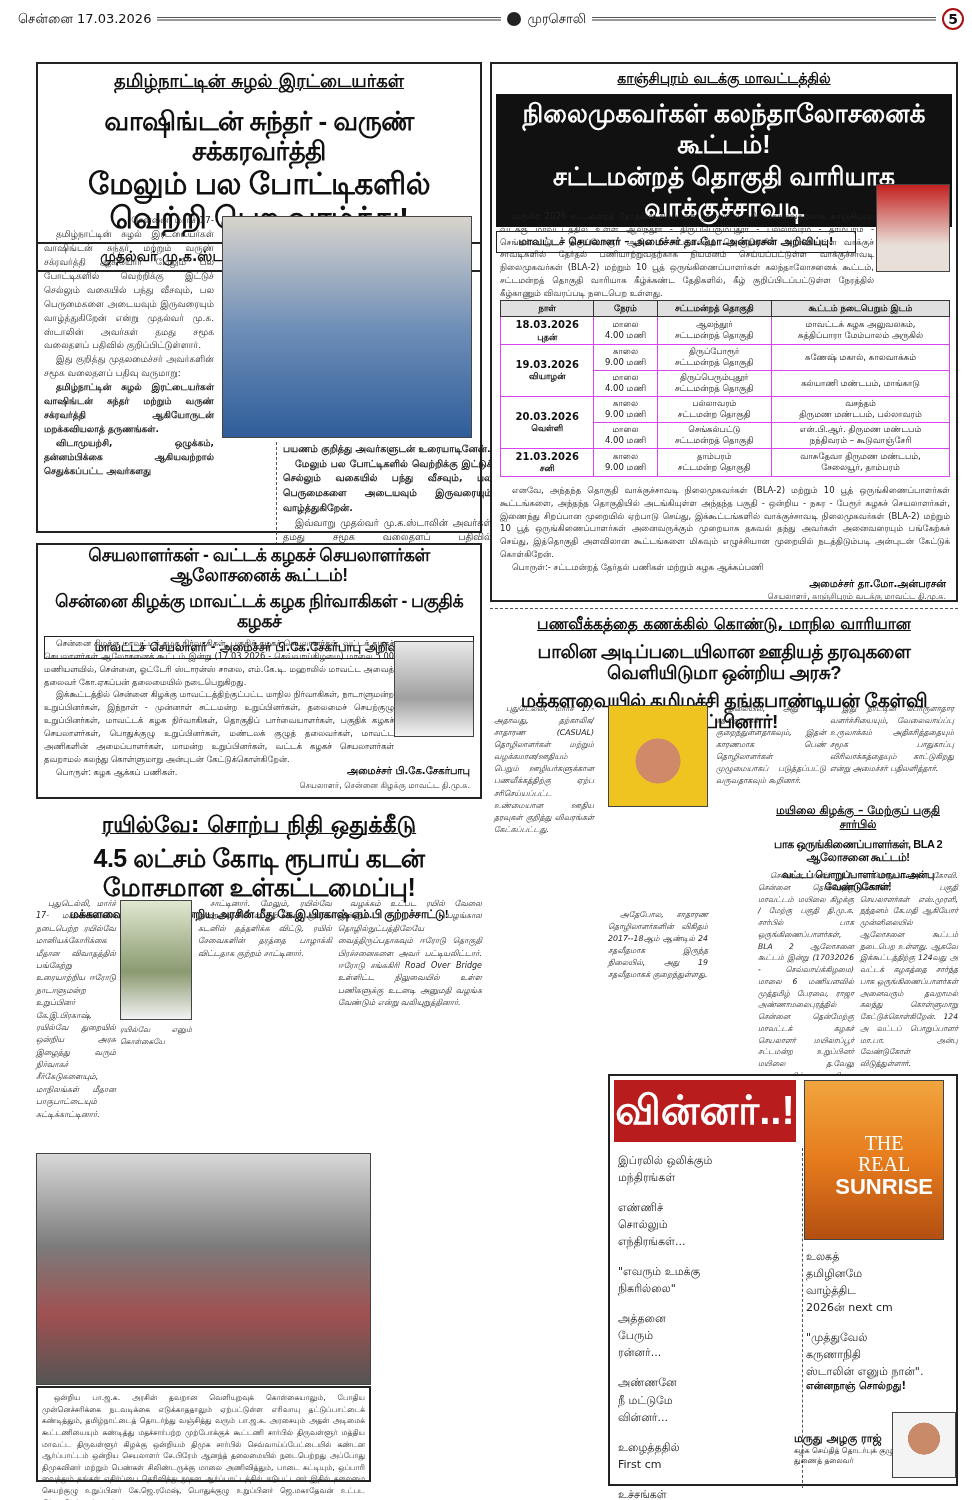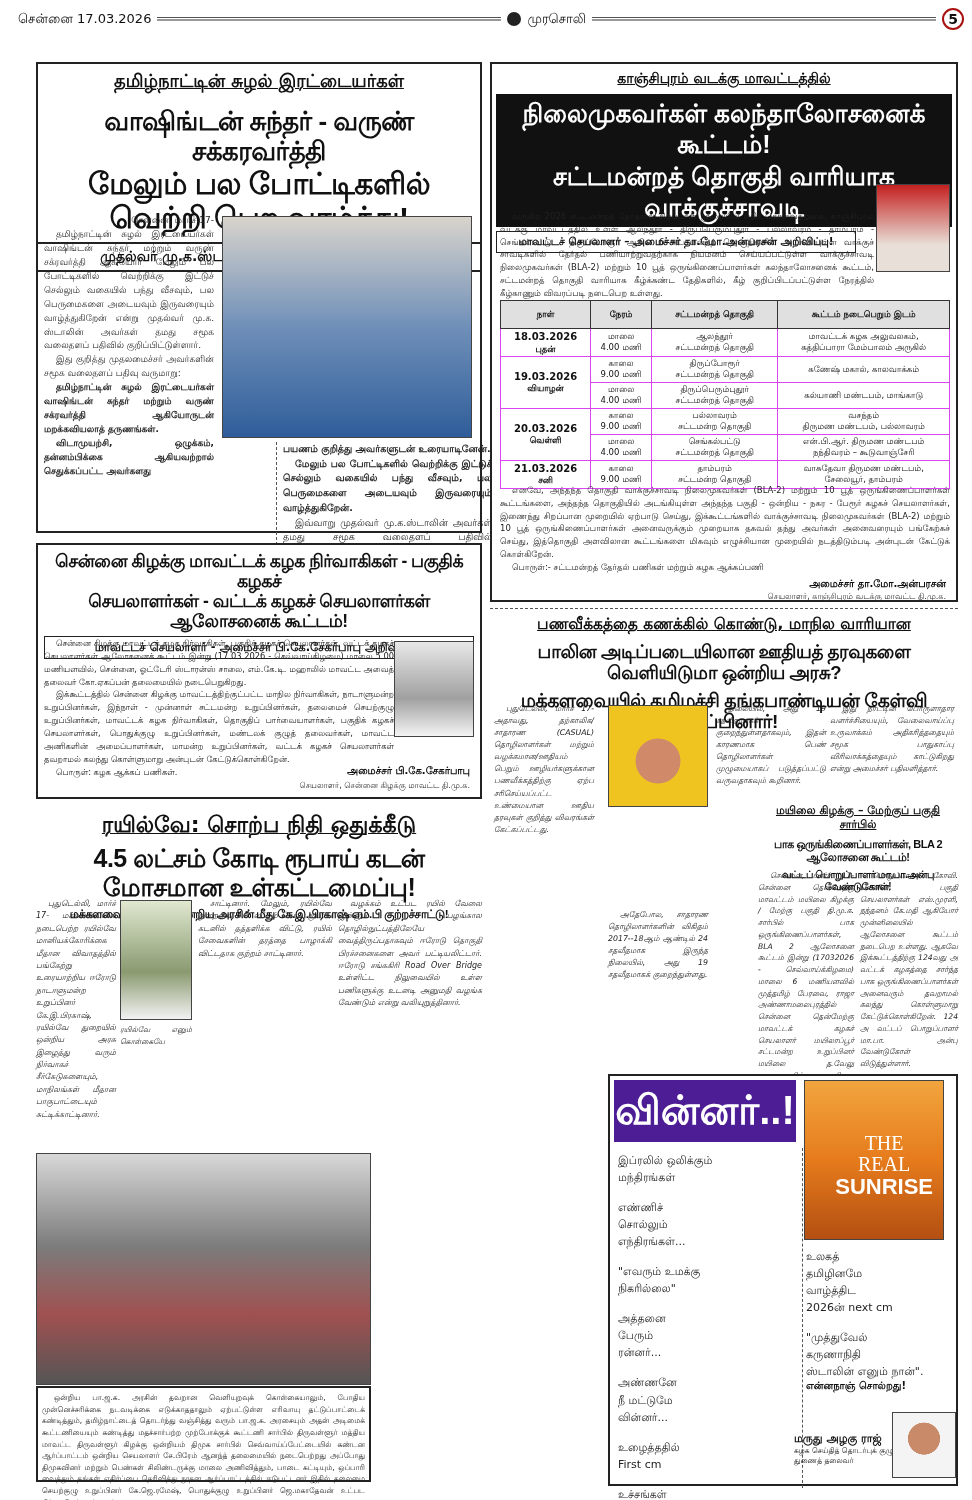--- a/index.html
+++ b/index.html
@@ -13,25 +13,25 @@
   .dashed-v { border-left: 1px dashed #555; margin-left: 16px; }
   .dashed-h { border-top: 1px dashed #555; }
   .kicker { text-align: center; font-weight: bold; text-decoration: underline; text-decoration-thickness: 1px; }
   .headline { text-align: center; font-weight: bold; font-family: "Liberation Sans", sans-serif; letter-spacing: -0.5px; line-height: 1.15; }
   .subbox { border: 1.5px solid #222; text-align: center; font-weight: bold; }
   .body { font-size: 9px; line-height: 1.55; text-align: justify; color: #222; }
   .body p { text-indent: 12px; }
   .photo { background: linear-gradient(135deg,#c8c8c8,#8a8a8a); border: 1px solid #444; }
   .blackbar { background: #111; color: #fff; text-align: center; font-weight: bold; font-family: "Liberation Sans", sans-serif; line-height: 1.25; }
   table.sched { border-collapse: collapse; width: 100%; font-size: 8.5px; text-align: center; }
-  table.sched th { background: #e0e0e0; border: 1px solid #333; padding: 8px; font-weight: bold; }
+  table.sched th { background: #e0e0e0; border: 1px solid #333; padding: 2px; font-weight: bold; }
   table.sched td { border: 1px solid #d946ef; padding: 1px 2px; line-height: 1.35; }
   .sig { text-align: right; font-weight: bold; font-size: 10px; }
   .sig2 { text-align: right; font-size: 8px; color: #333; }
-  .winner-title { background: #4c1d95; color: #fff; font-weight: bold; font-size: 40px; font-family: "Liberation Sans", sans-serif; text-align: center; padding: 8px 0; }
+  .winner-title { background: #b91c1c; color: #fff; font-weight: bold; font-size: 40px; font-family: "Liberation Sans", sans-serif; text-align: center; padding: 8px 0; }
   .poem { font-size: 11px; line-height: 1.55; color: #222; }
   .poem div { min-height: 13px; }
   .sunrise { background: linear-gradient(180deg,#f1a53e 0%,#e67b1c 50%,#b34f12 100%); border: 1px solid #444; position: relative; }
   .sunrise .txt { position: absolute; right: 10px; top: 52px; color: #fff; font-family: "Liberation Serif", serif; font-size: 20px; line-height: 1.05; text-align: center; }
   .sunrise .txt .big { font-family: "Liberation Sans", sans-serif; font-weight: bold; font-size: 22px; }
 </style>
 </head>
 <body>
 
 <div class="abs masthead">
@@ -191,22 +191,22 @@
   </div>
   <div class="body" style="position:absolute; left:8px; top:420px; width:450px; font-size:8.5px; line-height:1.5;">
     <p>எனவே, அந்தந்த தொகுதி வாக்குச்சாவடி நிலைமுகவர்கள் (BLA-2) மற்றும் 10 பூத் ஒருங்கிணைப்பாளர்கள் கூட்டங்களை, அந்தந்த தொகுதியில் அடங்கியுள்ள அந்தந்த பகுதி - ஒன்றிய - நகர - பேரூர் கழகச் செயலாளர்கள், இணைந்து சிறப்பான முறையில் ஏற்பாடு செய்து, இக்கூட்டங்களில் வாக்குச்சாவடி நிலைமுகவர்கள் (BLA-2) மற்றும் 10 பூத் ஒருங்கிணைப்பாளர்கள் அனைவருக்கும் முறையாக தகவல் தந்து அவர்கள் அனைவரையும் பங்கேற்கச் செய்து, இத்தொகுதி அளவிலான கூட்டங்களை மிகவும் எழுச்சியான முறையில் நடத்திடும்படி அன்புடன் கேட்டுக் கொள்கிறேன்.</p>
     <p>பொருள்:- சட்டமன்றத் தேர்தல் பணிகள் மற்றும் கழக ஆக்கப்பணி</p>
   </div>
   <div class="sig" style="position:absolute; right:10px; top:514px;">அமைச்சர் தா.மோ.அன்பரசன்</div>
   <div class="sig2" style="position:absolute; right:10px; top:528px;">செயலாளர், காஞ்சிபுரம் வடக்கு மாவட்ட தி.மு.க.</div>
 </div>
 
 <div class="abs box" style="left:36px; top:543px; width:446px; height:256px;">
+  <div class="headline" style="font-size:17.5px;">செயலாளர்கள் - வட்டக் கழகச் செயலாளர்கள் ஆலோசனைக் கூட்டம்!</div>
   <div class="headline" style="font-size:17.5px; margin-top:6px;">சென்னை கிழக்கு மாவட்டக் கழக நிர்வாகிகள் - பகுதிக் கழகச்</div>
-  <div class="headline" style="font-size:17.5px;">செயலாளர்கள் - வட்டக் கழகச் செயலாளர்கள் ஆலோசனைக் கூட்டம்!</div>
   <div class="subbox" style="margin:4px 6px; font-size:11.5px; padding:3px;">மாவட்டச் செயலாளர் - அமைச்சர் பி.கே.சேகர்பாபு அறிவிப்பு!</div>
   <div class="body" style="position:absolute; left:6px; top:92px; width:350px; font-size:8.3px; line-height:1.55;">
     <p>சென்னை கிழக்கு மாவட்டக் கழக நிர்வாகிகள், பகுதிக் கழகச் செயலாளர்கள், வட்டக் கழகச் செயலாளர்கள் ஆலோசனைக் கூட்டம் இன்று (17.03.2026 - செவ்வாய்கிழமை) மாலை 5.00 மணியளவில், சென்னை, ஓட்டேரி ஸ்டாரன்ஸ் சாலை, எம்.கே.டி. மஹாலில் மாவட்ட அவைத் தலைவர் கோ.ஏகப்பன் தலைமையில் நடைபெறுகிறது.</p>
     <p>இக்கூட்டத்தில் சென்னை கிழக்கு மாவட்டத்திற்குட்பட்ட மாநில நிர்வாகிகள், நாடாளுமன்ற உறுப்பினர்கள், இந்நாள் - முன்னாள் சட்டமன்ற உறுப்பினர்கள், தலைமைச் செயற்குழு உறுப்பினர்கள், மாவட்டக் கழக நிர்வாகிகள், தொகுதிப் பார்வையாளர்கள், பகுதிக் கழகச் செயலாளர்கள், பொதுக்குழு உறுப்பினர்கள், மண்டலக் குழுத் தலைவர்கள், மாவட்ட அணிகளின் அமைப்பாளர்கள், மாமன்ற உறுப்பினர்கள், வட்டக் கழகச் செயலாளர்கள் தவறாமல் கலந்து கொள்ளுமாறு அன்புடன் கேட்டுக்கொள்கிறேன்.</p>
     <p>பொருள்: கழக ஆக்கப் பணிகள்.</p>
   </div>
   <div class="photo" style="position:absolute; right:6px; top:96px; width:80px; height:96px; background:linear-gradient(180deg,#e8e8e8 0%,#a0a0a0 60%,#f4f4f4 100%);"></div>
   <div class="sig" style="position:absolute; right:10px; top:220px;">அமைச்சர் பி.கே.சேகர்பாபு</div>
   <div class="sig2" style="position:absolute; right:10px; top:236px;">செயலாளர், சென்னை கிழக்கு மாவட்ட தி.மு.க.</div>
 </div>

